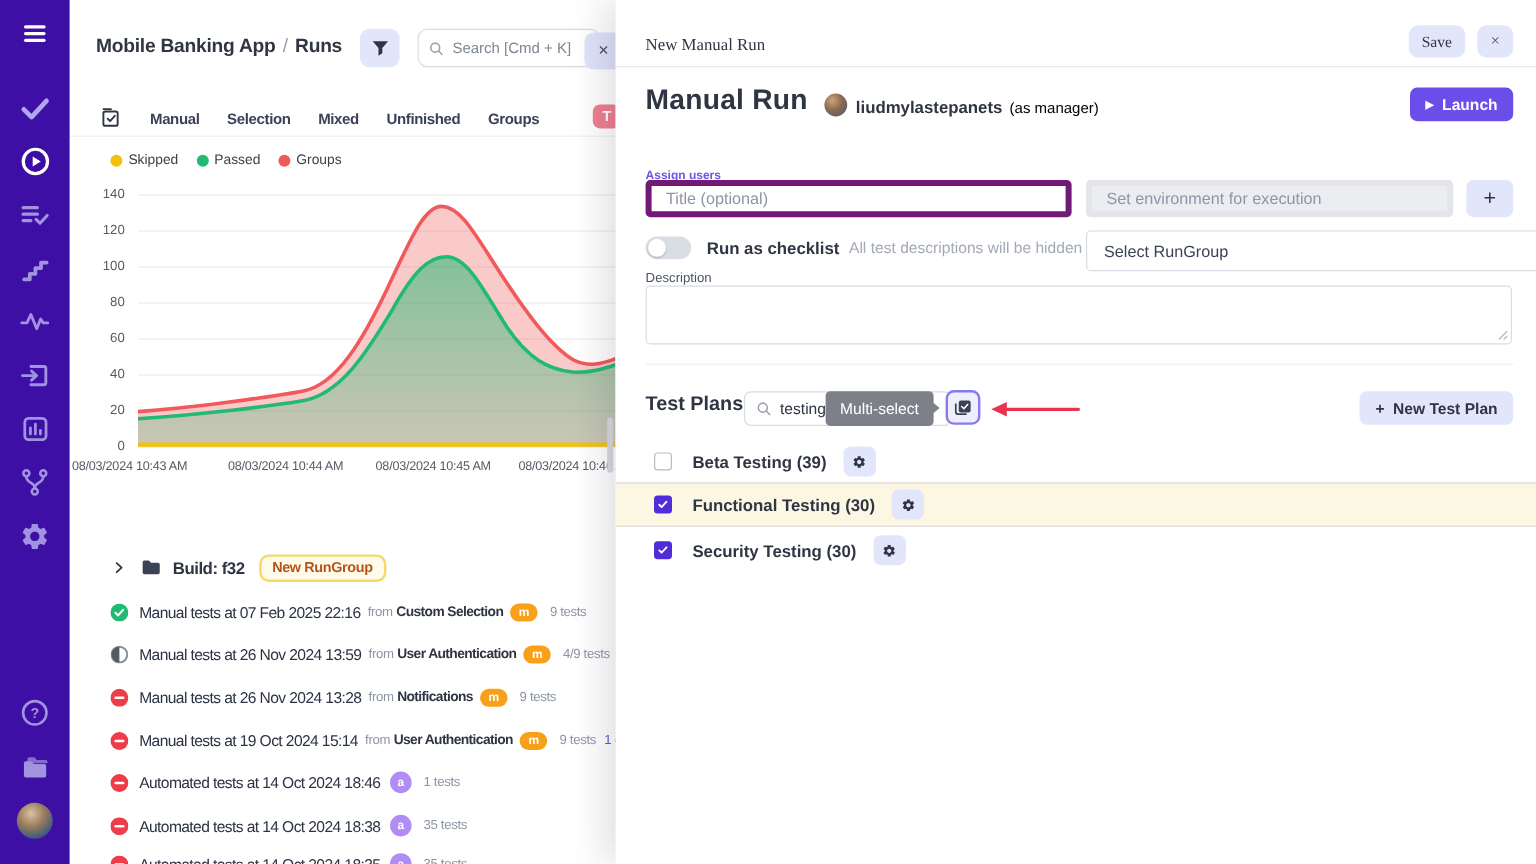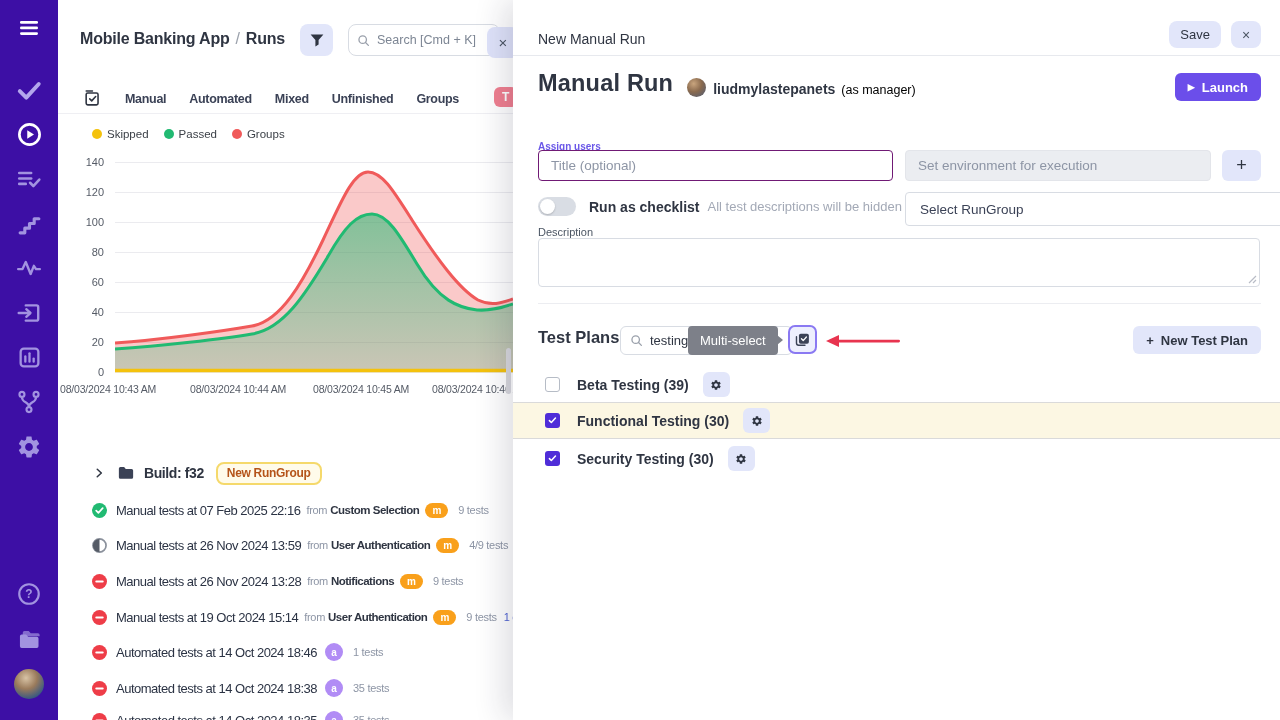--- a/index.html
+++ b/index.html
@@ -41,33 +41,33 @@
 .badge-m { background:#f9a01b; color:#fff; font-size:10px; font-weight:700; border-radius:8px; padding:2px 7px; margin-left:6px; }
 .badge-a { background:#b18cf5; color:#fff; font-size:10px; font-weight:700; border-radius:50%; width:18px; height:18px; display:inline-flex; align-items:center; justify-content:center; margin-left:8px; }
 .run-row .meta { font-size:11px; letter-spacing:-0.3px; color:#8d95a5; margin-left:10px; }
 .run-row .dlink { font-size:11px; letter-spacing:-0.3px; color:#4f63d2; margin-left:7px; }
 .grp-label { font-size:14px; letter-spacing:-0.4px; font-weight:700; color:#2f3542; margin-left:9px; }
 .grp-badge { margin-left:12px; background:#fffbea; border:2px solid #f5d96b; color:#b5541a; border-radius:8px; font-size:12px; letter-spacing:-0.3px; font-weight:700; padding:2.5px 9px; }
 .lp-scroll { position:absolute; right:2px; top:348px; width:5px; height:46px; background:#d9d9de; border-radius:3px; }
 
 
 .right-panel { position:absolute; left:513px; top:0; width:767px; height:720px; background:#fff; z-index:10; box-shadow:-10px 0 28px rgba(30,30,60,0.14); }
-.rp-header { position:absolute; left:0; top:0; width:767px; height:56px; border-bottom:1px solid #e7e9ee; }
+.rp-header { position:absolute; left:0; top:0; width:767px; height:56px; border-bottom:1px solid #e7e9ee;font-family:Liberation Serif, serif; }
 .rp-title { position:absolute; left:25px; top:31px; font-size:14px; color:#2f3542; }
 .save-btn { position:absolute; right:59px; top:21px; height:27px; padding:0 11px; background:#e2e6fa; border-radius:8px; font-size:13px; color:#2f3542; display:flex; align-items:center; }
 .close-btn { position:absolute; right:19px; top:21px; width:30px; height:27px; background:#e2e6fa; border-radius:8px; display:flex; align-items:center; justify-content:center; font-size:14px; color:#4b5563; }
 .run-head { position:absolute; left:25px; top:70px; display:flex; align-items:flex-end; }
 .run-head h1 { font-size:23.5px; font-weight:800; color:#2f3542; letter-spacing:0.2px; }
 .avatar-sm { width:19px; height:19px; border-radius:50%; margin-left:14px; background:radial-gradient(circle at 35% 30%, #c9a57e 0%, #8a6a4e 45%, #4a5a78 100%); }
 .uname { font-size:14px; font-weight:700; color:#2f3542; margin-left:7px; }
 .urole { font-size:12.5px; color:#000000; margin-left:6px; }
 .launch-btn { position:absolute; right:19px; top:73px; height:28px; padding:0 13px; background:#6b4eea; border-radius:6px; color:#fff; font-size:13px; font-weight:700; display:flex; align-items:center; gap:7px; }
 .launch-btn .tri { font-size:9px; }
 .assign { position:absolute; left:25px; top:119px; font-size:10px; font-weight:600; color:#6a57e8; border-bottom:1.5px dashed #8b7cf0; padding-bottom:3px;margin-top:22px; }
-.inp { border:1px solid #701a75; border-radius:4px; background:#fff; font-size:13.5px; color:#8d95a5; display:flex; align-items:center; padding:0 12px; }
+.inp { border:5px solid #701a75; border-radius:4px; background:#fff; font-size:13.5px; color:#8d95a5; display:flex; align-items:center; padding:0 12px; }
 .title-inp { position:absolute; left:25px; top:150px; width:355px; height:31px; }
 .env-inp { position:absolute; left:392px; top:150px; width:306px; height:31px; background:#ebedf1; border-color:#e3e5ea; }
 .plus-btn { position:absolute; left:709px; top:150px; width:39px; height:31px; background:#e2e6fa; border-radius:6px; display:flex; align-items:center; justify-content:center; font-size:18px; color:#2f3542; }
 .toggle-row { position:absolute; left:25px; top:197px; display:flex; align-items:center; }
 .toggle { width:38px; height:19px; background:#d9dde4; border-radius:10px; position:relative; }
 .toggle .knob { position:absolute; left:2px; top:2px; width:15px; height:15px; border-radius:50%; background:#fff; box-shadow:0 1px 2px rgba(0,0,0,0.2); }
 .tg-label { font-size:14px; font-weight:800; color:#2f3542; margin-left:13px; }
 .tg-hint { font-size:13px; color:#a3a9b6; margin-left:8px; }
 .rungroup { position:absolute; left:392px; top:192px; width:404px; height:34px; border:1px solid #d8dce3; border-radius:4px; display:flex; align-items:center; padding:0 14px; font-size:13.5px; color:#3b4256; }
 .rungroup .caret { position:absolute; right:10px; font-size:8px; color:#7a7f8c; }
@@ -212,21 +212,21 @@
 
     <div class="tabs">
       <svg width="19" height="19" viewBox="0 0 24 24">
           <g stroke="#2f3542" stroke-width="2" fill="none" stroke-linecap="round" stroke-linejoin="round">
             <rect x="4" y="5" width="15" height="15" rx="2"></rect>
             <path d="M8.5 12.5 l2.5 2.5 5 -5.5"></path>
             <path d="M4 2.5 h8" stroke-width="1.8"></path>
           </g>
         </svg>
       <span class="tab">Manual</span>
-      <span class="tab">Automated</span>
+      <span class="tab">Selection</span>
       <span class="tab">Mixed</span>
       <span class="tab">Unfinished</span>
       <span class="tab">Groups</span>
       <span class="t-badge">T</span>
     </div>
 
     <div class="legend">
       <span class="li">
           <span class="dot" style="background:#f4c20d"></span>
           <span>Skipped</span>

